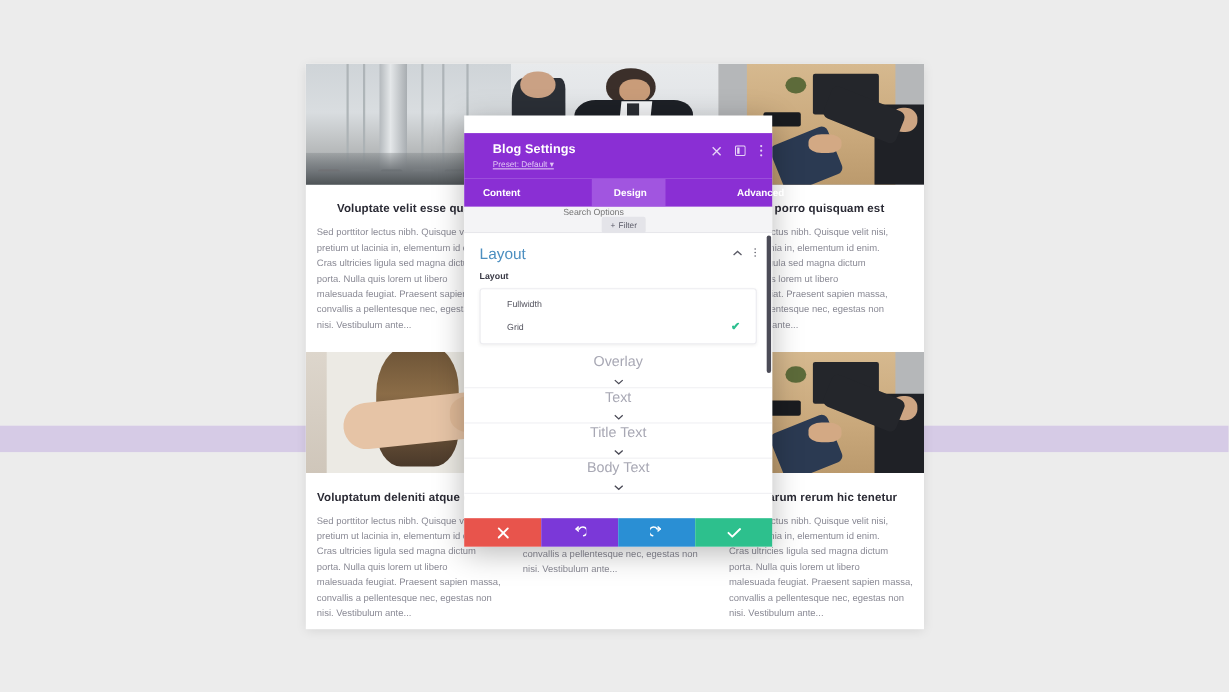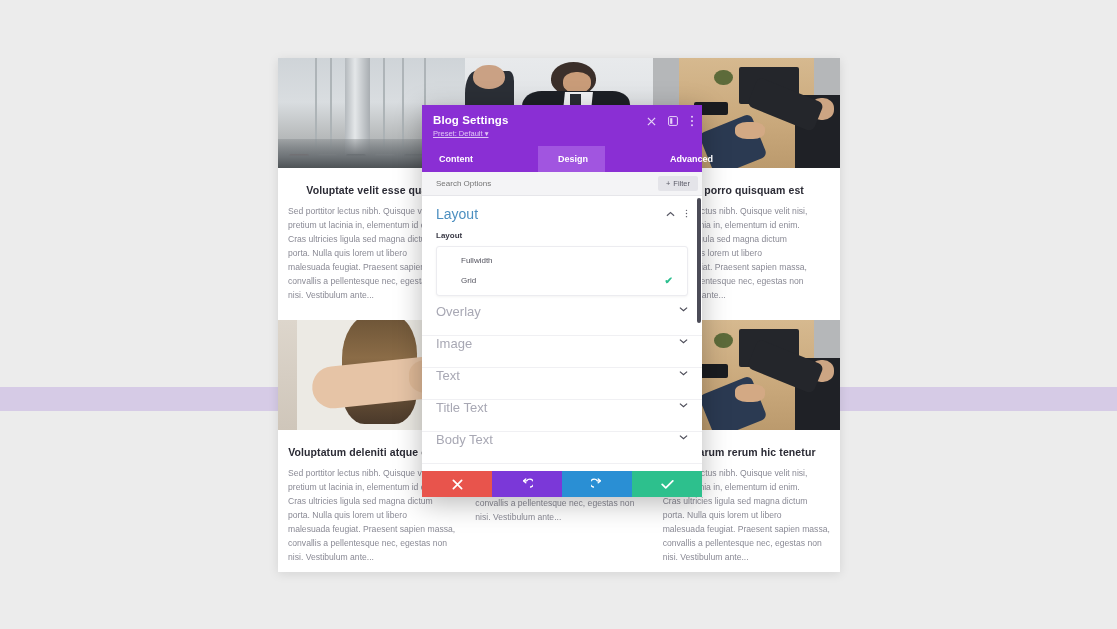--- a/index.html
+++ b/index.html
@@ -108,38 +108,38 @@
     background:#dfb997; border-radius:42%; }
 
   
   .modal {
     position: absolute; left: 422px; top: 105px; width: 280px; height: 392px;
     background: #fff;
     box-shadow: 0 6px 26px rgba(0,0,0,0.28);
     display: flex; flex-direction: column;
   }
   .modal-header {
-    background: #8a2fd4; padding: 9px 12px 7px 11px; position: relative; height: 41px;
+    background: #8a2fd4; padding: 9px 12px 7px 26px; position: relative; height: 41px; margin-top: 16px;
   }
   .modal-title { color:#fff; font-size:11.5px; font-weight:bold; letter-spacing:.1px; }
   .modal-preset { color:#e0c4f5; font-size:7.5px; margin-top:3px;text-decoration:underline; }
   .hdr-icons { position:absolute; right:8px; top:10px; display:flex; gap:12px; align-items:center; }
   .hdr-ico { color:#e6d3f7; font-size:10px; line-height:1; cursor:pointer; }
   .hdr-ico svg { display:block; }
 
   .tabs { display:flex; background:#8a2fd4; height:26px;gap:48px; }
   .tab {
     flex:0 0 auto; padding:0 17px; height:26px; line-height:26px;
     color:#fff; font-size:9px; font-weight:bold; cursor:pointer;
   }
   .tab.active { background:#a155e0;padding-left:20px; }
 
   .searchbar {
     display:flex; align-items:center; height:24px;
-    background:#f4f4f6; border-bottom:1px solid #e6e6ea; padding:0 4px 0 14px;
+    background:#f4f4f6; border-bottom:1px solid #e6e6ea; padding:0 4px 0 14px;flex-direction:column;
   }
   .searchbar input {
     flex:1; border:0; background:transparent; outline:none;
     font-size:8px; color:#9a9aa6; font-family:"Liberation Sans", sans-serif;
   }
   .filter-btn {
     display:flex; align-items:center; gap:3px;
     background:#e4e4e9; border-radius:2px; padding:3px 8px;
     font-size:7.5px; color:#5b5b68; cursor:pointer;
   }
@@ -160,22 +160,22 @@
     border:1px solid #ececf0; border-radius:3px; background:#fff;
     box-shadow: 0 1px 3px rgba(0,0,0,0.05); padding:4px 0;
   }
   .opt-row {
     display:flex; align-items:center; justify-content:space-between;
     padding:5px 14px 5px 24px; font-size:8px; color:#54545f; cursor:pointer;
   }
   .opt-check { color:#2cbf8f; font-size:10px; font-weight:bold; }
 
   .sec-row {
-    display:flex; align-items:flex-start; justify-content:space-between;
-    padding:0 14px; height:32px; border-bottom:1px solid #f0f0f3; cursor:pointer;
+    display:flex; align-items:center; justify-content:space-between;
+    padding:0 14px; height:32px; border-bottom:1px solid #f0f0f3; cursor:pointer;flex-direction:column;
   }
   .sec-row-title { font-size:13px; color:#a8a8b4; }
   .chev { color:#4a4a56; font-size:9px; }
 
   .action-bar { display:flex; height:26px; }
   .act { flex:1; display:flex; align-items:center; justify-content:center; cursor:pointer; color:#fff; font-size:11px; }
   .act svg { display:block; }
 </style>
 </head>
 <body>
@@ -405,28 +405,20 @@
       <div style="margin-top:8px">
         <div class="sec-row">
           <span class="sec-row-title">Overlay</span>
           <span class="chev">
             <svg width="9" height="6" viewBox="0 0 10 6">
                 <path d="M1 1.4 L5 5 L9 1.4" stroke="#4a4a56" stroke-width="1.3" fill="none"></path>
               </svg>
           </span>
         </div>
         <div class="sec-row">
-          <span class="sec-row-title">Image</span>
-          <span class="chev">
-            <svg width="9" height="6" viewBox="0 0 10 6">
-                <path d="M1 1.4 L5 5 L9 1.4" stroke="#4a4a56" stroke-width="1.3" fill="none"></path>
-              </svg>
-          </span>
-        </div>
-        <div class="sec-row">
           <span class="sec-row-title">Text</span>
           <span class="chev">
             <svg width="9" height="6" viewBox="0 0 10 6">
                 <path d="M1 1.4 L5 5 L9 1.4" stroke="#4a4a56" stroke-width="1.3" fill="none"></path>
               </svg>
           </span>
         </div>
         <div class="sec-row">
           <span class="sec-row-title">Title Text</span>
           <span class="chev">

